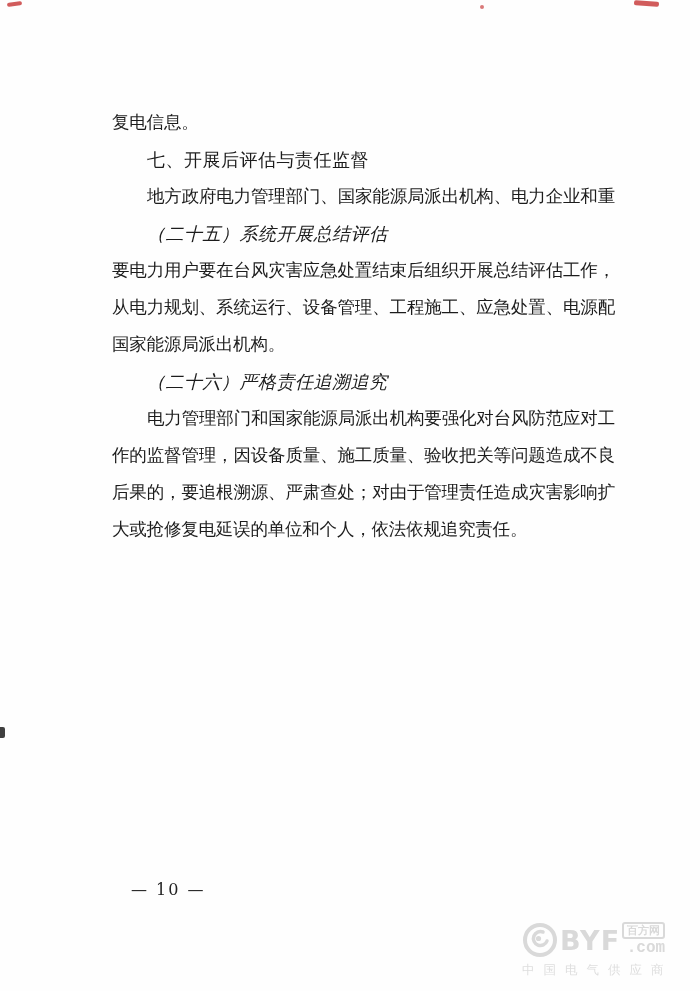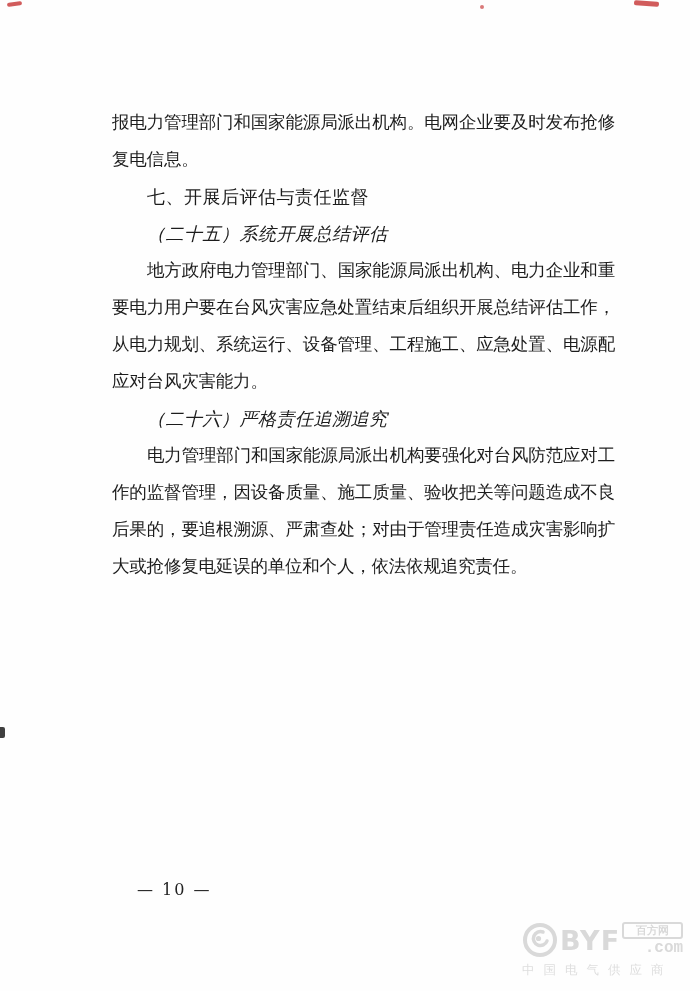--- a/index.html
+++ b/index.html
@@ -50,21 +50,21 @@
   }
   .line.subheading{
     font-family:"DejaVu Serif", serif;
     font-style:italic;
     font-size:18px;
     letter-spacing:0.5px;
   }
   
   .page-number{
     position:absolute;
-    left:137px;
+    left:131px;
     top:880px;
     font-size:16px;
     letter-spacing:2px;
     font-family:"DejaVu Serif", serif;
     color:#222;
   }
   
   .watermark{
     position:absolute;
     right:14px;
@@ -91,21 +91,21 @@
     display:flex;
     flex-direction:column;
     align-items:flex-end;
     gap:1px;
   }
   .wm-badge{
     font-family:"DejaVu Sans", sans-serif;
     font-weight:700;
     font-size:11px;
     line-height:1.2;
-    padding:0 12px;
+    padding:0 3px;
     border:2px solid var(--wm);
     border-radius:3px;
     color:var(--wm);
     white-space:nowrap;
   }
   .wm-com{
     font-family:Liberation Mono, monospace;
     font-weight:700;
     font-size:16px;
     line-height:1.1;
@@ -130,28 +130,27 @@
 <body>
 
 <div class="page">
 
   <div class="artifact red-tl"></div>
   <div class="artifact red-tr"></div>
   <div class="artifact red-dot"></div>
   <div class="artifact dark-left"></div>
 
   <div class="text-block" id="text-block">
-      <div class="line body fill">报电力管理部门和国家能源局派出机构。电网企业要及时发布抢修</div>
       <div class="line body">复电信息。</div>
       <div class="line heading indent">七、开展后评估与责任监督</div>
+      <div class="line body indent fill">地方政府电力管理部门、国家能源局派出机构、电力企业和重</div>
       <div class="line subheading indent">（二十五）系统开展总结评估</div>
-      <div class="line body indent fill">地方政府电力管理部门、国家能源局派出机构、电力企业和重</div>
       <div class="line body fill">要电力用户要在台风灾害应急处置结束后组织开展总结评估工作，</div>
       <div class="line body fill">从电力规划、系统运行、设备管理、工程施工、应急处置、电源配</div>
-      <div class="line body">应对台风灾害能力。</div>
+      <div class="line body">国家能源局派出机构。</div>
       <div class="line subheading indent">（二十六）严格责任追溯追究</div>
       <div class="line body indent fill">电力管理部门和国家能源局派出机构要强化对台风防范应对工</div>
       <div class="line body fill">作的监督管理，因设备质量、施工质量、验收把关等问题造成不良</div>
       <div class="line body fill">后果的，要追根溯源、严肃查处；对由于管理责任造成灾害影响扩</div>
       <div class="line body">大或抢修复电延误的单位和个人，依法依规追究责任。</div>
     </div>
 
   <div class="page-number">— 10 —</div>
 
   <div class="watermark">

